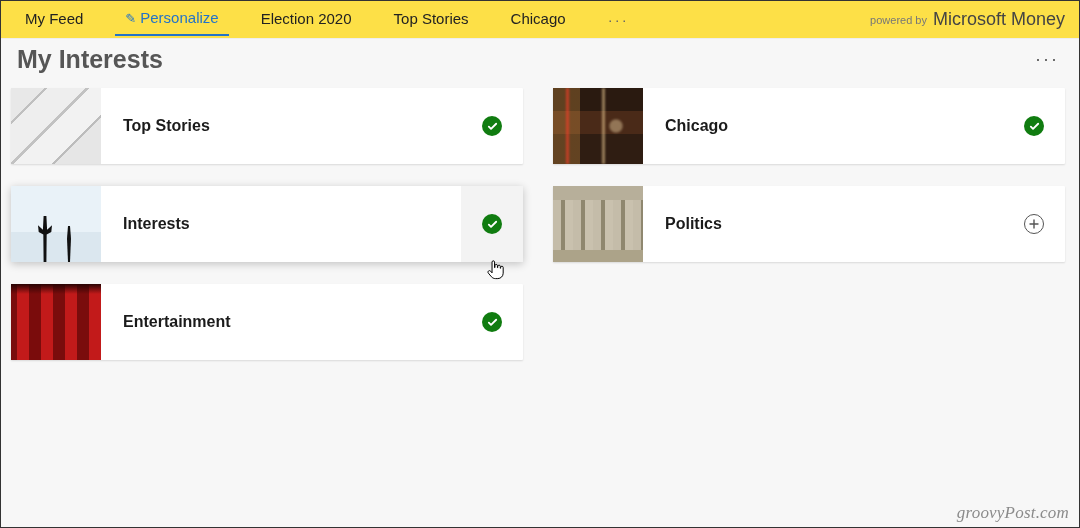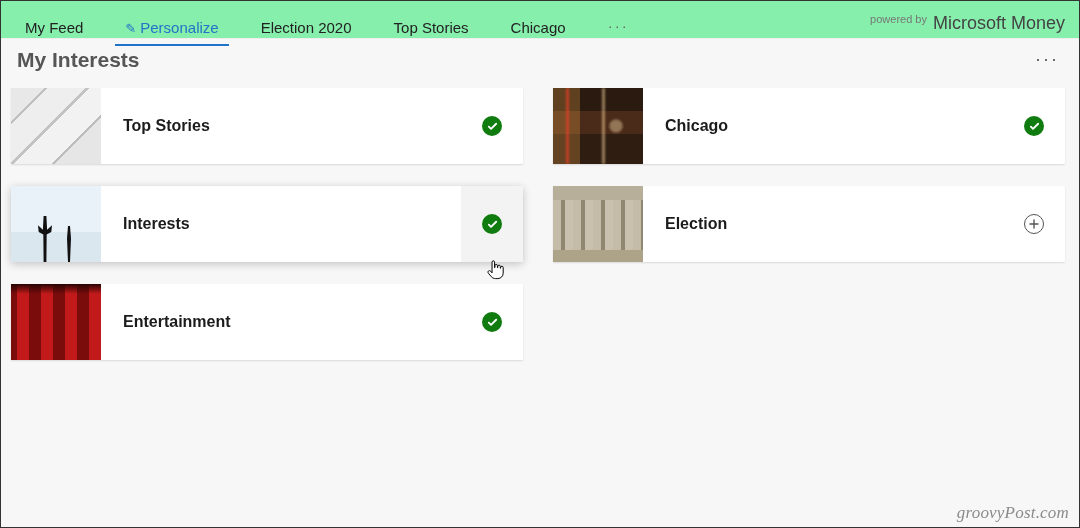--- a/index.html
+++ b/index.html
@@ -7,24 +7,24 @@
     font-family: "Segoe UI", Arial, sans-serif;
     background: #f7f7f7;
     width: 1080px;
     height: 528px;
     overflow: hidden;
     border: 1px solid #333;
     position: relative;
   }
   .topbar {
     display: flex;
-    align-items: flex-start;
+    align-items: center;
     padding: 12px 14px;
     height: 38px;
-    background: #86efac;
+    background: #fde047;
     border-bottom: 1px solid #eee;
     font-size: 15px;
     color: #222;
   }
   .topbar .tab {
     padding: 6px 10px 8px 10px;
     margin-right: 22px;
     cursor: pointer;
     white-space: nowrap;
   }
@@ -52,21 +52,21 @@
     color: #444;
     font-weight: 400;
   }
   .heading-row {
     display: flex;
     align-items: center;
     padding: 6px 16px 2px 16px;
     background: #f7f7f7;
   }
   .heading-row h1 {
-    font-size: 21px;
+    font-size: 25px;
     font-weight: 700;
     color: #565656;
     flex: 1;
   }
   .heading-row .dots {
     font-size: 18px;
     letter-spacing: 2px;
     color: #555;
     cursor: pointer;
     padding: 4px;
@@ -292,21 +292,21 @@
       <div class="action hover-zone">
         <div class="check">
           <svg viewBox="0 0 12 12">
             <path d="M2 6.2l2.4 2.4L10 3" fill="none" stroke="#fff" stroke-width="2" stroke-linecap="round" stroke-linejoin="round"></path>
           </svg>
         </div>
       </div>
     </div>
     <div class="card">
       <div class="thumb th-politics"></div>
-      <div class="title">Election</div>
+      <div class="title">Politics</div>
       <div class="action">
         <div class="plus">
           <svg viewBox="0 0 12 12">
             <path d="M6 2v8M2 6h8" fill="none" stroke="#555" stroke-width="1.4" stroke-linecap="round"></path>
           </svg>
         </div>
       </div>
     </div>
     <div class="card">
       <div class="thumb th-entertainment"></div>

